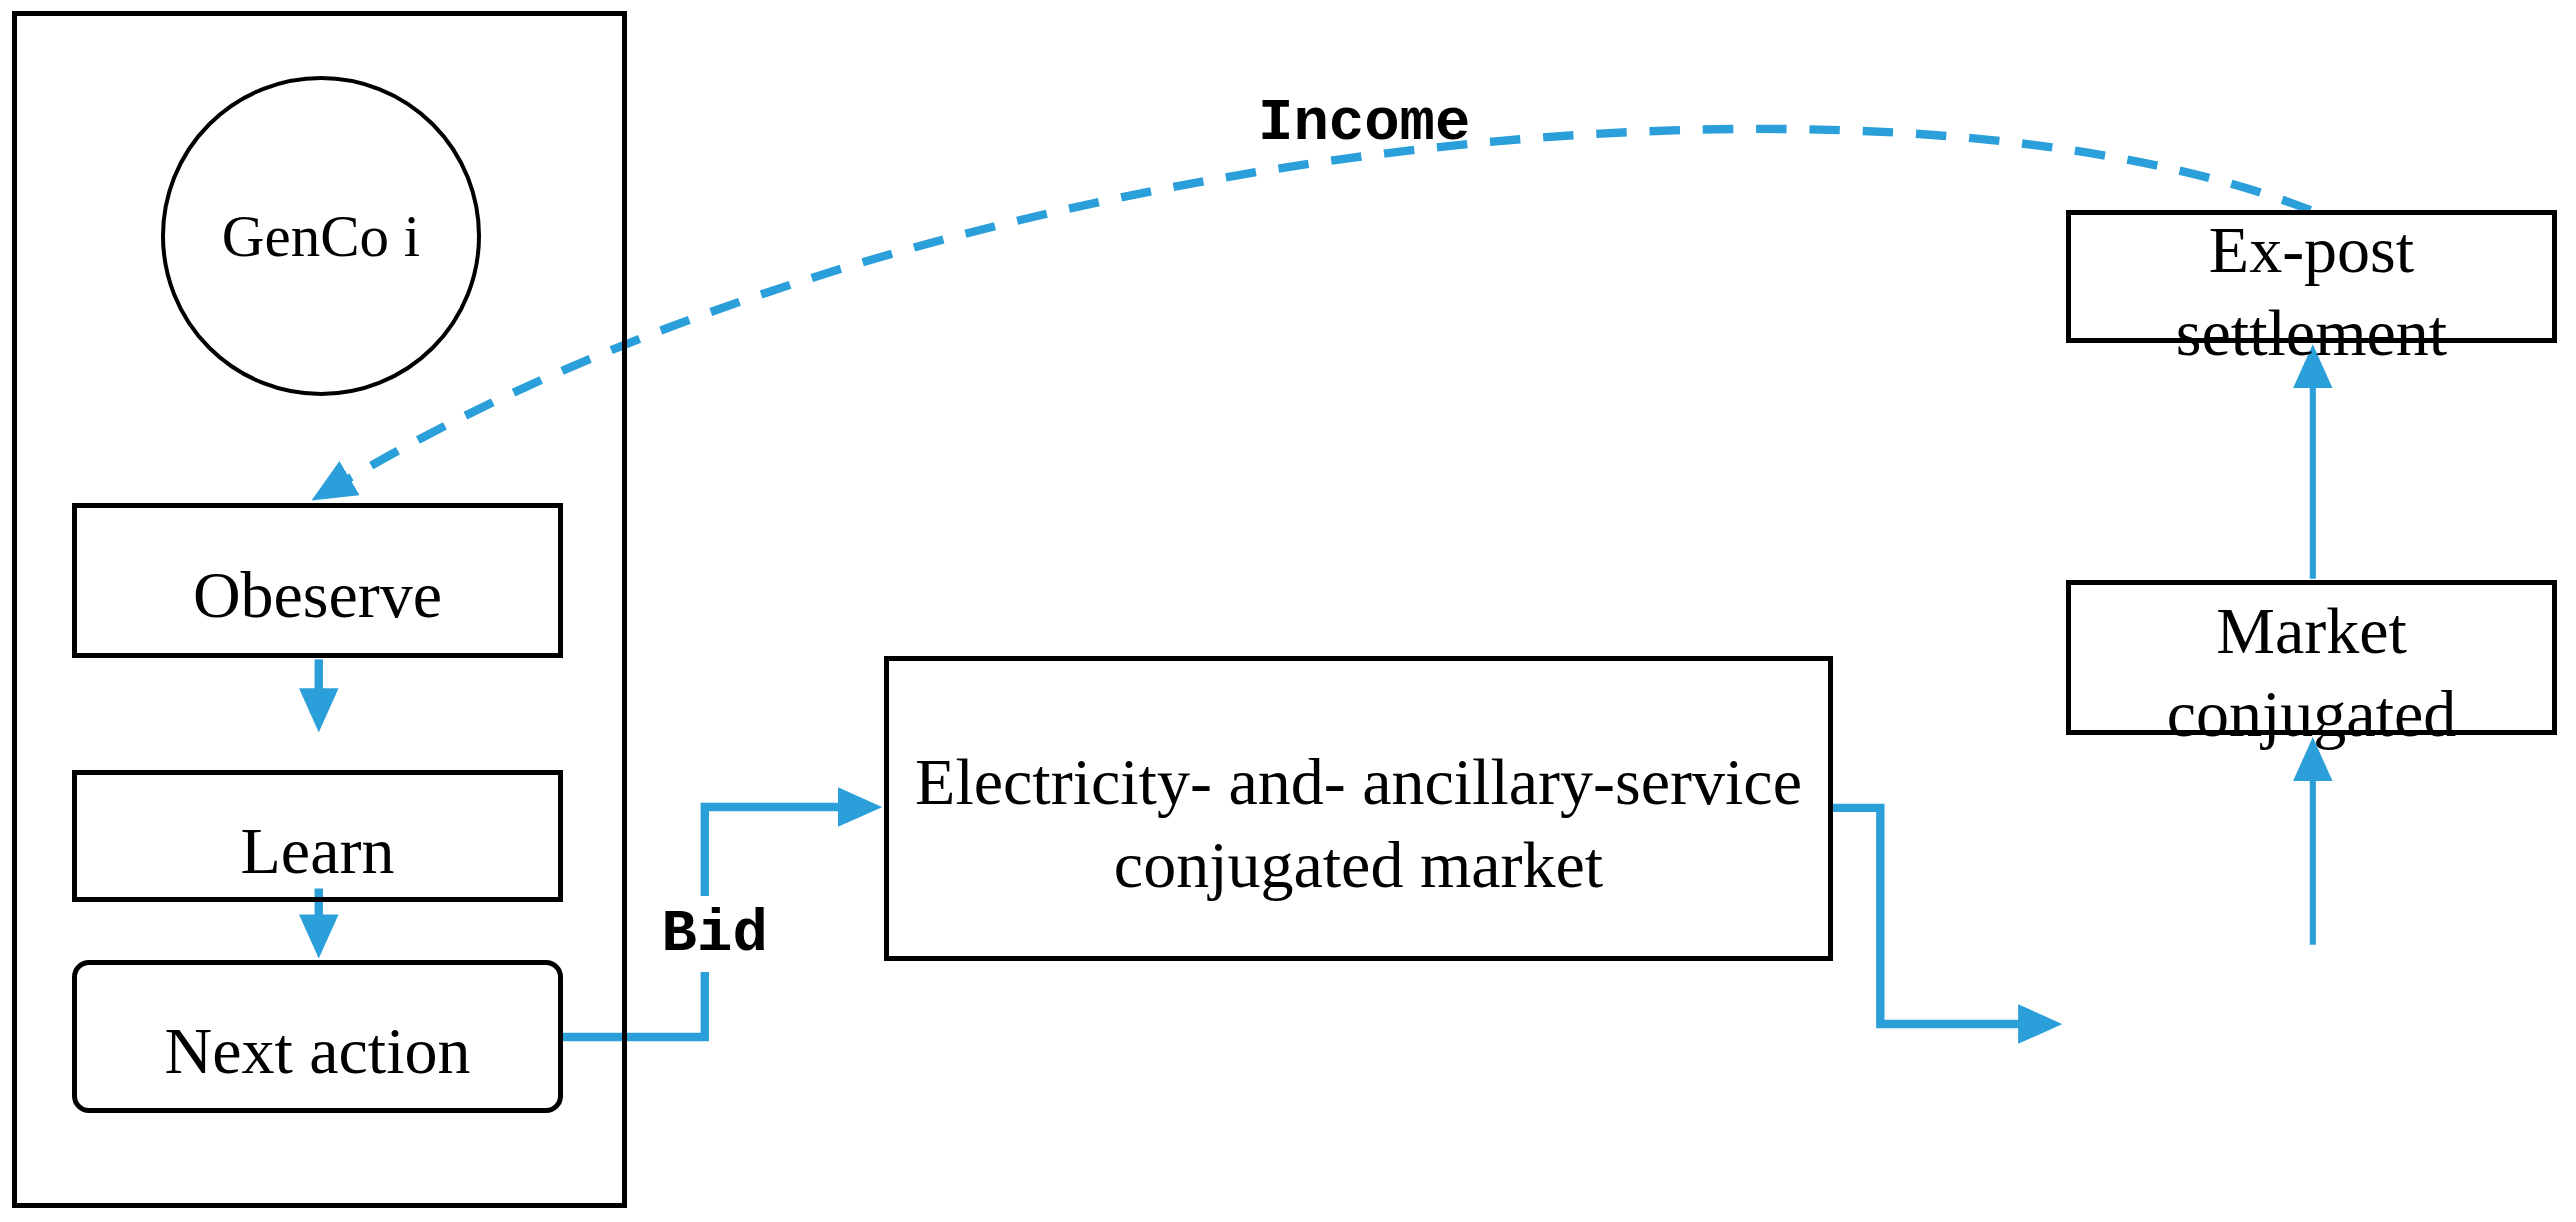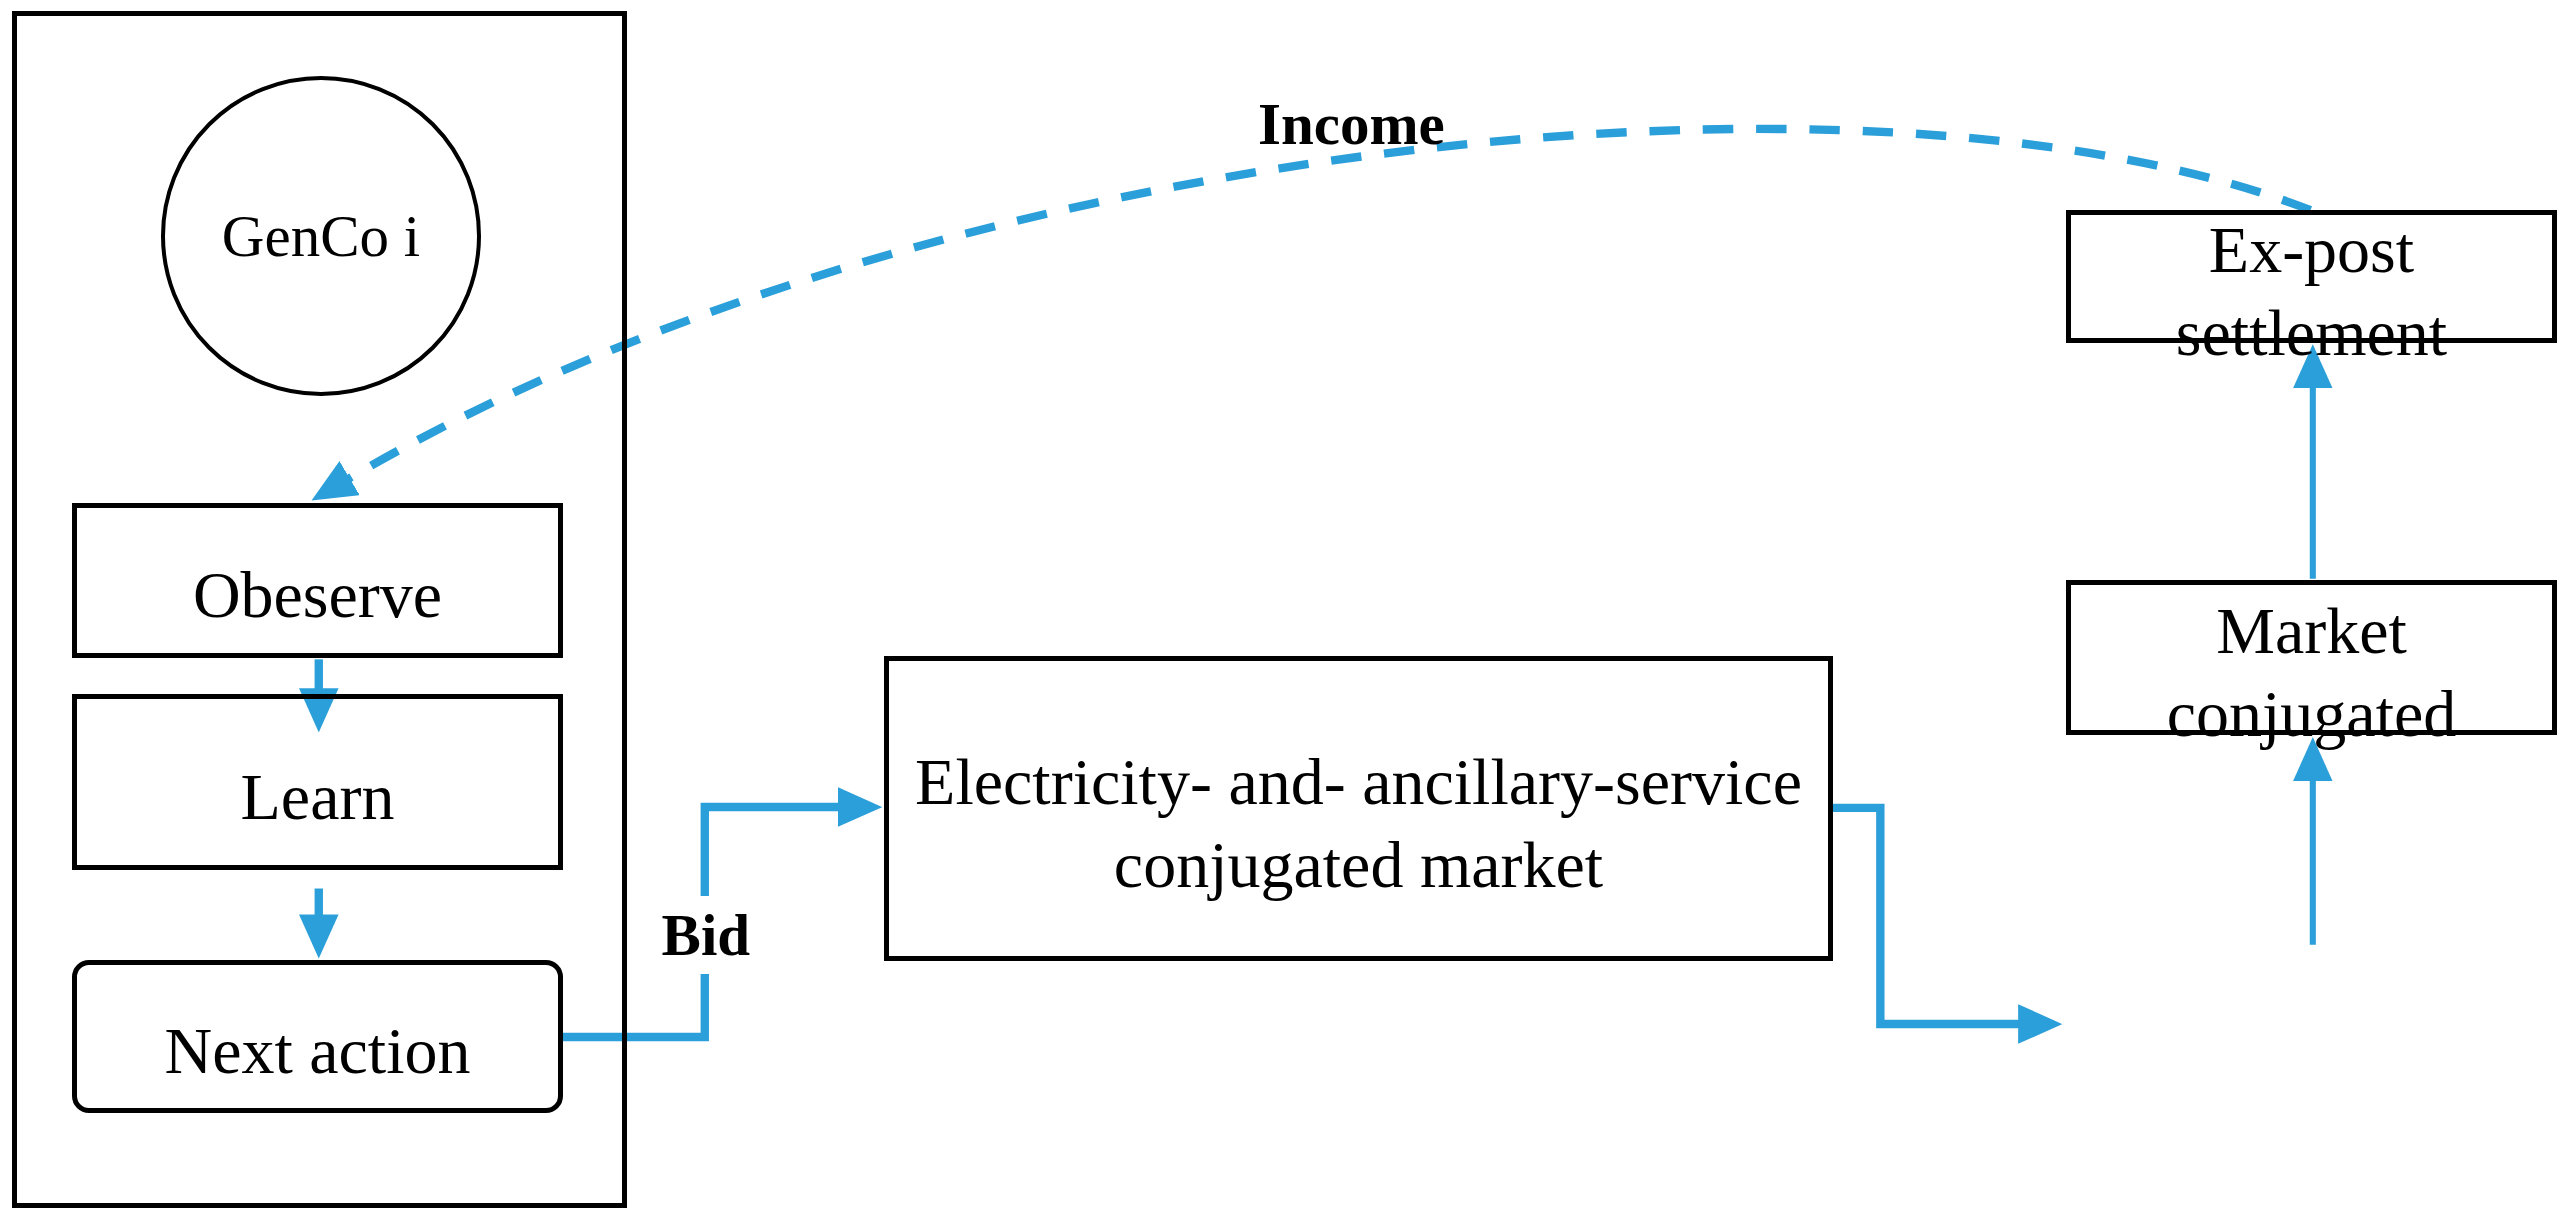--- a/index.html
+++ b/index.html
@@ -40,20 +40,21 @@
     display:flex;align-items:center;justify-content:center;
     font-size:59px;color:var(--ink);
     background:transparent;
   }
   .edge-label{
     position:absolute;
     font-weight:bold;
     font-size:59px;
     color:var(--ink);
     white-space:nowrap;
+    font-family:Liberation Mono, monospace;
   }
   .edge-label.bid{background:var(--bg);padding:4.6px 7.6px;}
 </style>
 </head>
 <body>
 
 <div id="canvas">
 
   <svg id="connectors" viewBox="0 0 3382 1605" xmlns="http://www.w3.org/2000/svg">
     <defs>
@@ -80,21 +81,21 @@
   <div class="box outer" style="left:12.2px;top:11.4px;width:615px;height:1197px;"></div>
 
   <div class="node-circle" style="left:161px;top:76px;width:320px;height:320px;">
     <span>GenCo i</span>
   </div>
 
   <div class="box" style="left:72px;top:503px;width:491px;height:155px;">
     <span class="lbl">Obeserve</span>
   </div>
 
-  <div class="box" style="left:72px;top:694px;width:491px;height:176px;justify-content:center;">
+  <div class="box" style="left:72px;top:770px;width:491px;height:132px;justify-content:center;">
     <span class="lbl">Learn</span>
   </div>
 
   <div class="box" style="left:72px;top:960px;width:491px;height:153px;border-radius:17px;">
     <span class="lbl">Next action</span>
   </div>
 
   <div class="box" style="left:884px;top:656px;width:949px;height:305px;">
     <div class="lbl">
       <div>Electricity- and- ancillary-service</div>

